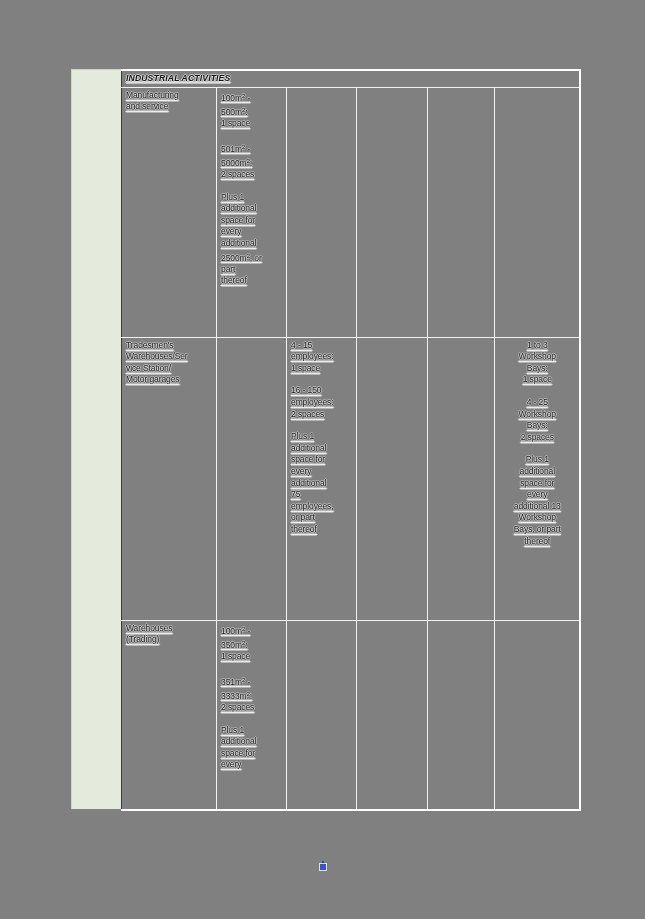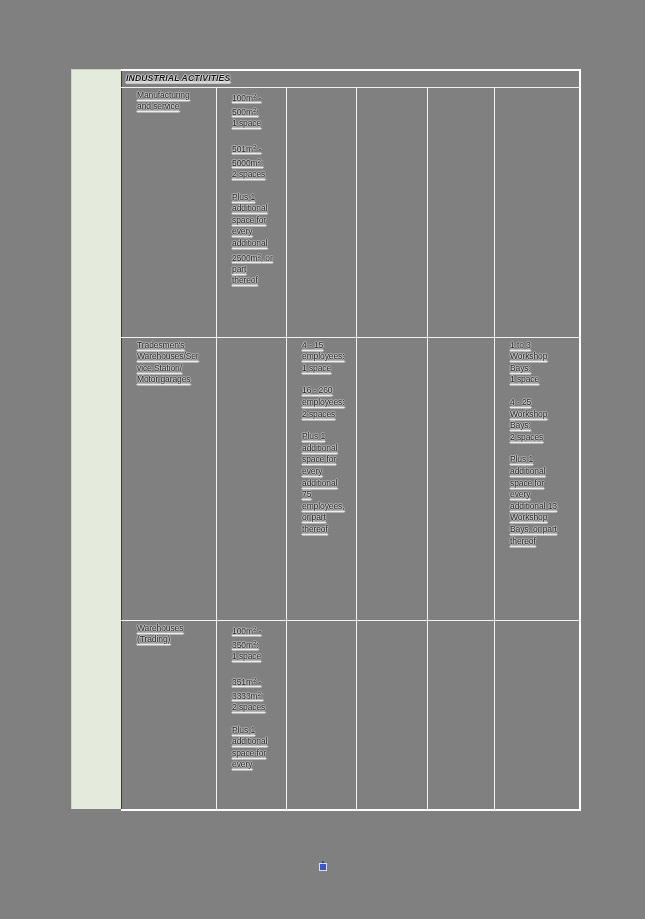--- a/index.html
+++ b/index.html
@@ -100,34 +100,33 @@
       0.9px 0 0 rgba(255,255,255,.45),
      -0.9px 0 0 rgba(255,255,255,.45),
       0 0.9px 0 rgba(255,255,255,.45),
       0 -0.9px 0 rgba(255,255,255,.45);
   }
   .txt.u {
     text-decoration: underline;
     text-decoration-color: rgba(240,240,240,.85);
     text-decoration-thickness: 1px;
     text-underline-offset: 1.5px;
-    margin-left: 11px;
   }
   .gap { display: block; height: 11px; }
   sup { font-size: 6.2px; vertical-align: 2.6px; }
 
   
   col.c1 { width: 95px; }
   col.c2 { width: 70px; }
   col.c3 { width: 70px; }
   col.c4 { width: 71px; }
   col.c5 { width: 67px; }
   col.c6 { width: 85px; }
 
-  td.last { border-right: none; }
+  td.last { border-right: none; text-align: center; }
 
   
   #caret-artifact {
     position: absolute;
     left: 319px;
     top: 861px;
     width: 8px;
     height: 10px;
   }
   #caret-artifact .blob {
@@ -213,21 +212,21 @@
 Motor garages</span>
         </td>
         <td>
           <span class="txt"></span>
         </td>
         <td>
           <span class="txt u">4 - 15
 employees:
 1 space</span>
           <span class="gap"></span>
-          <span class="txt u">16 - 260
+          <span class="txt u">16 - 150
 employees:
 2 spaces</span>
           <span class="gap"></span>
           <span class="txt u">Plus 1
 additional
 space for
 every
 additional
 75
 employees,

